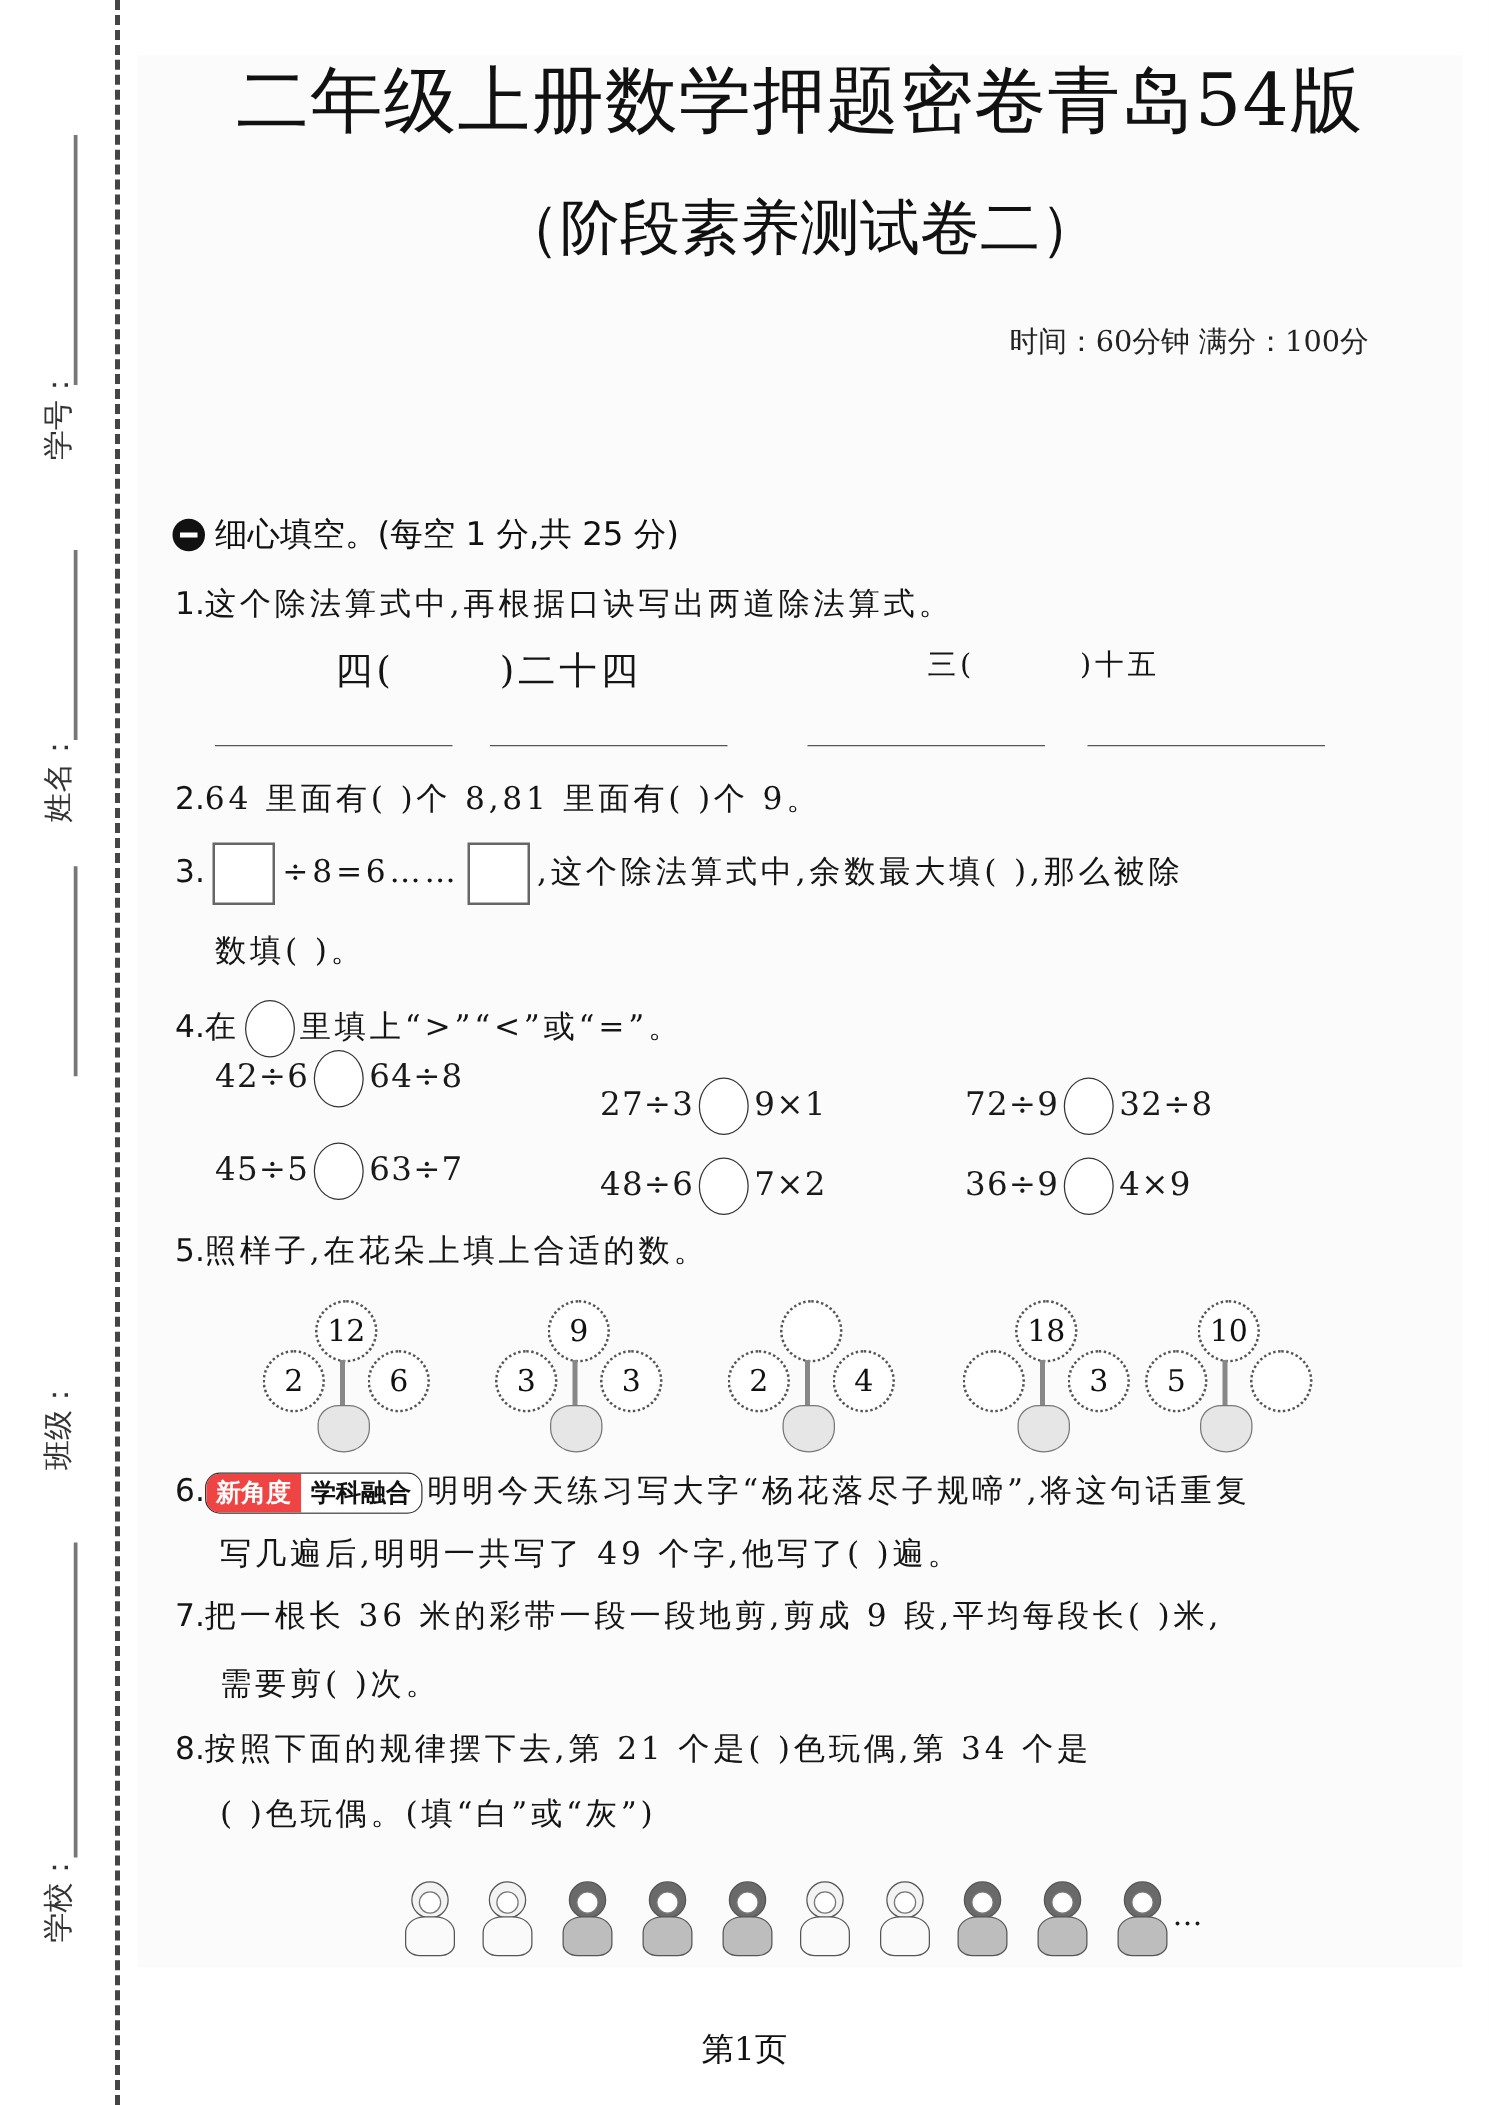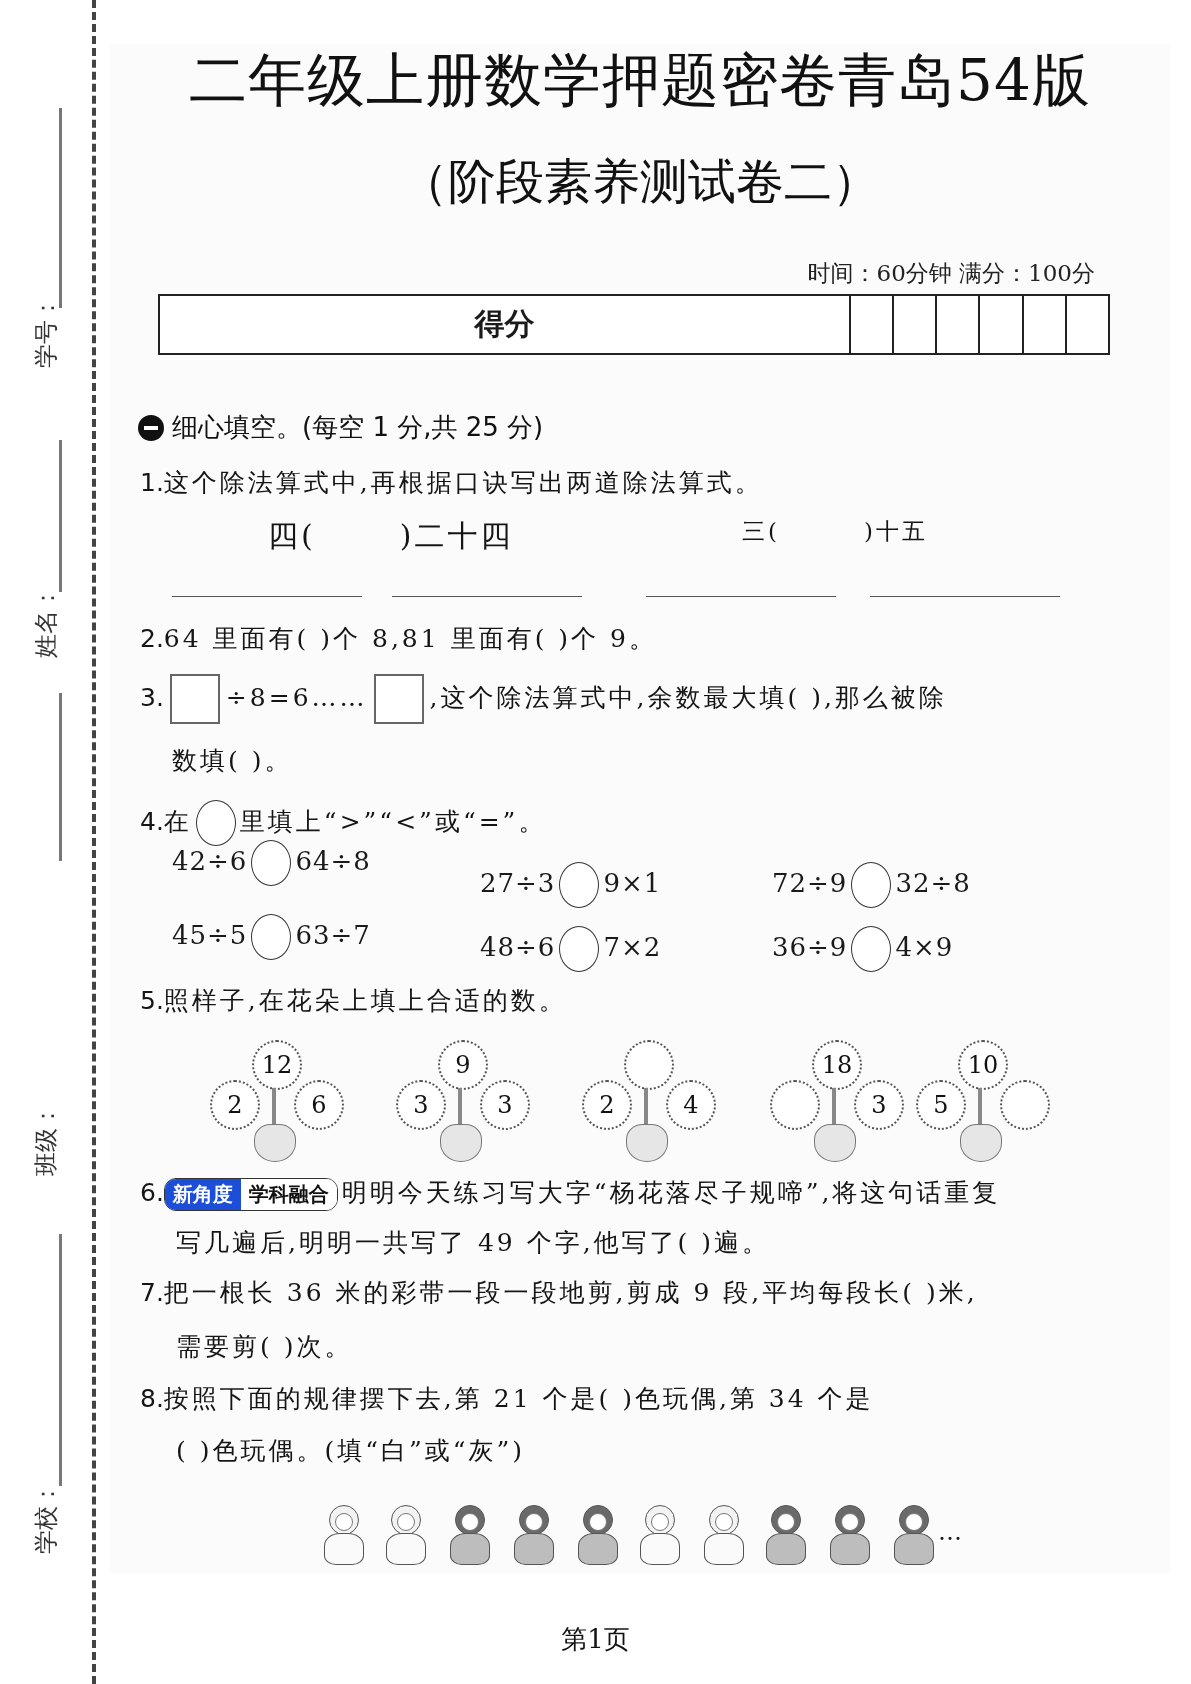--- a/index.html
+++ b/index.html
@@ -73,21 +73,21 @@
     vertical-align: middle; margin: 0 4px; background: #fff;
   }
   .cmp {
     position: absolute; font-size: 26px; white-space: nowrap; letter-spacing: 1px;
   }
   .badge {
     display: inline-flex; align-items: center; border: 1.5px solid #333; border-radius: 12px;
     overflow: hidden; vertical-align: middle; font-family: "DejaVu Sans", sans-serif;
     font-size: 20px; font-weight: bold; letter-spacing: 0; margin-right: 4px;
   }
-  .badge .b1 { background: #1d4ed8; color: #fff; padding: 2px 8px; }
+  .badge .b1 { background: #ef4444; color: #fff; padding: 2px 8px; }
   .badge .b2 { background: #fff; color: #111; padding: 2px 8px; text-align: center; }
 
   
   .pot-group { position: absolute; top: 1040px; width: 130px; height: 120px; }
   .petal {
     position: absolute; width: 46px; height: 46px; border-radius: 50%;
     border: 2px dotted #555; background: #fff;
     display: flex; align-items: center; justify-content: center;
     font-size: 24px; font-family: "DejaVu Serif", serif; color: #111;
   }
@@ -136,29 +136,20 @@
 <div class="side-label" style="top:1130px;height:60px">班级：</div>
 <div class="side-line" style="top:1234px;height:252px"></div>
 <div class="side-label" style="top:1508px;height:60px">学校：</div>
 
 <div class="title">二年级上册数学押题密卷青岛54版</div>
 <div class="subtitle">（阶段素养测试卷二）</div>
 <div class="meta">时间：60分钟  满分：100分</div>
 
 <table class="score">
   <tbody>
-  <tr>
-    <td>得分</td>
-    <td></td>
-    <td></td>
-    <td></td>
-    <td></td>
-    <td></td>
-    <td></td>
-  </tr>
 </tbody>
   </table>
 
 <div class="sec-head">
   <span class="sec-bullet"></span>
   <span>细心填空。(每空 1 分,共 25 分)</span>
 </div>
 
 <div class="q" style="top:466px">
   <span class="num">1.</span><span>这个除法算式中,再根据口诀写出两道除法算式。</span>

